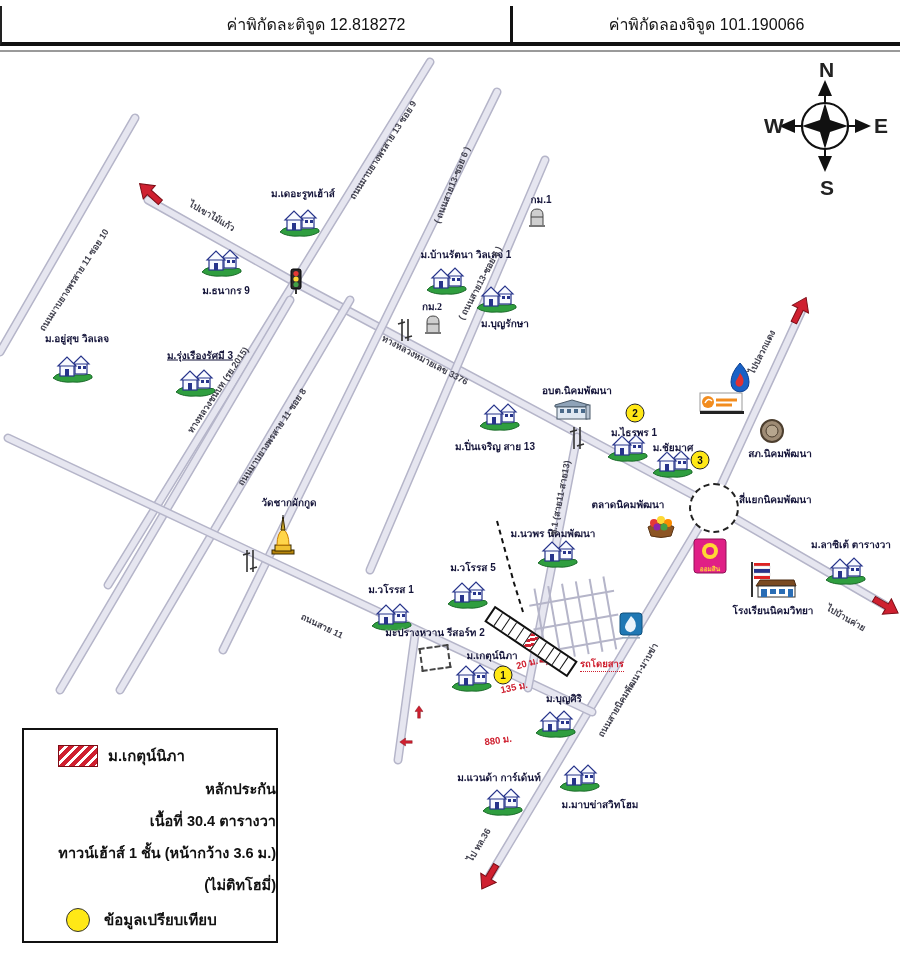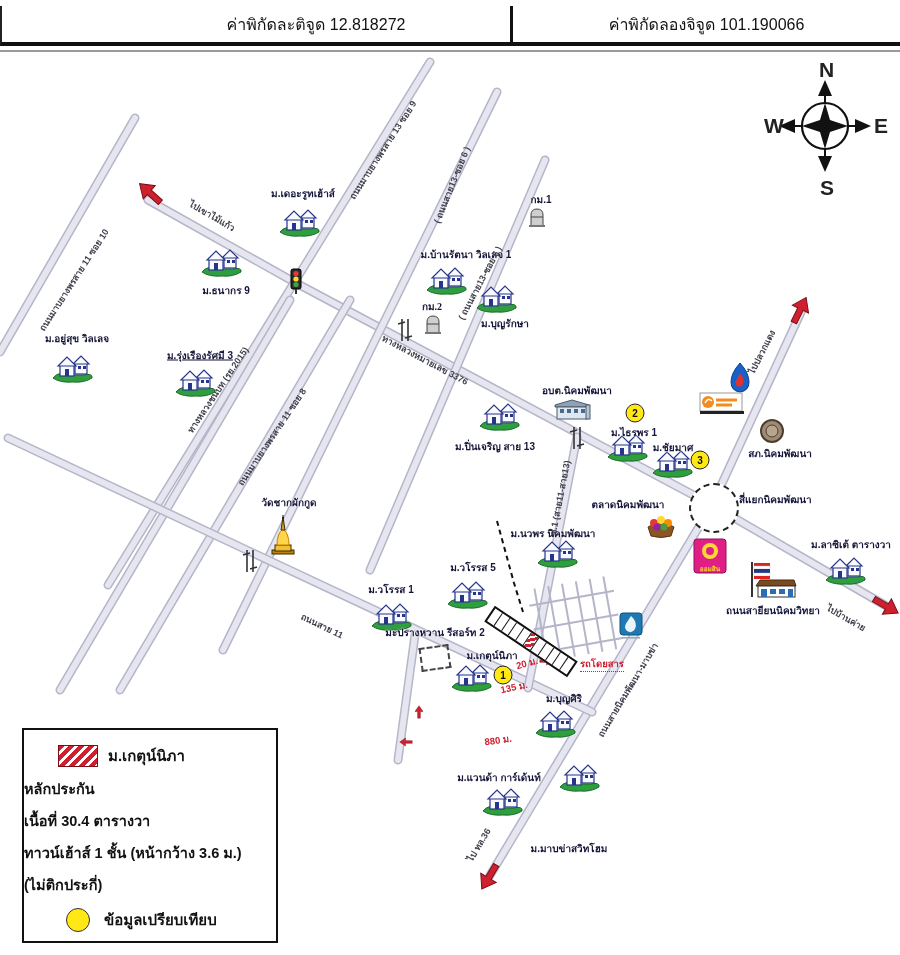--- a/index.html
+++ b/index.html
@@ -48,21 +48,21 @@
   .strip i.subject{background:repeating-linear-gradient(135deg,#cf2030 0 3px,#fff 3px 5px)}
   .town-note{position:absolute;left:580px;top:604px;color:#cf2030;font-size:9.5px;font-weight:bold;
              border-bottom:1.5px dotted #cf2030;white-space:nowrap;z-index:5}
   .vacant{position:absolute;left:420px;top:594px;width:26px;height:20px;border:2px dashed #444;transform:rotate(-8deg)}
   
   .legend{position:absolute;left:22px;top:676px;width:252px;height:211px;border:2.5px solid #111;
           background:#fff;font-weight:bold;color:#111;z-index:6}
   .lg-row1{display:flex;align-items:center;gap:10px;margin:14px 0 0 34px;font-size:15px}
   .lg-swatch{width:38px;height:20px;border:1.5px solid #7c0d16;
              background:repeating-linear-gradient(135deg,#cf2030 0 4px,#fff 4px 7px)}
-  .lg-line{text-align:left;font-size:14.5px;margin-top:9px}
+  .lg-line{text-align:right;font-size:14.5px;margin-top:9px}
   .lg-row7{display:flex;align-items:center;gap:14px;margin:12px 0 0 42px;font-size:15px}
   .lg-circle{width:22px;height:22px;border-radius:50%;background:#ffe816;border:1.5px solid #333}
 </style>
 </head>
 <body>
 
 <div class="hdr">
   <div class="hdr-cell l">ค่าพิกัดละติจูด 12.818272</div>
   <div class="hdr-cell r">ค่าพิกัดลองจิจูด 101.190066</div>
 </div>
@@ -153,21 +153,21 @@
   <div class="vacant"></div>
 
   <div class="legend">
     <div class="lg-row1">
       <span class="lg-swatch"></span>
       <span>ม.เกตุน์นิภา</span>
     </div>
     <div class="lg-line">หลักประกัน</div>
     <div class="lg-line">เนื้อที่ 30.4 ตารางวา</div>
     <div class="lg-line">ทาวน์เฮ้าส์ 1 ชั้น (หน้ากว้าง 3.6 ม.)</div>
-    <div class="lg-line">(ไม่ติกประกี่)</div>
+    <div class="lg-line">(ไม่ติทโฮมี่)</div>
     <div class="lg-row7">
       <span class="lg-circle"></span>
       <span>ข้อมูลเปรียบเทียบ</span>
     </div>
   </div>
 <div class="lm-icon" style="left: 300px; top: 170px;"><svg width="44" height="34" viewBox="0 0 44 34">
         <path d="M2 27 Q8 20 15 24 L33 24 Q42 22 41 27 Q33 32 22 31 Q9 32 2 27Z" fill="#2f9e3f" stroke="#1b6b2a"></path>
         <g stroke="#27348b" stroke-width="1.2" fill="#f8faff">
           <rect x="24" y="12" width="12" height="11"></rect>
           <path d="M22 13 L30 5 L38 13Z"></path>
@@ -370,21 +370,21 @@
         <g stroke="#27348b" stroke-width="1.2" fill="#f8faff">
           <rect x="24" y="12" width="12" height="11"></rect>
           <path d="M22 13 L30 5 L38 13Z"></path>
           <rect x="9" y="14" width="14" height="11"></rect>
           <path d="M7 15 L16 6 L25 15Z"></path>
         </g>
         <rect x="14" y="18" width="4" height="7" fill="#27348b"></rect>
         <rect x="27" y="15" width="3" height="3" fill="#27348b"></rect>
         <rect x="32" y="15" width="3" height="3" fill="#27348b"></rect>
       </svg></div>
-    <div class="lm-label" style="left: 569px; top: 752px; margin-top: 44px;">ม.มาบข่าสวิทโฮม</div>
+    <div class="lm-label" style="left: 600px; top: 752px;">ม.มาบข่าสวิทโฮม</div>
     <div class="lm-icon" style="left: 846px; top: 518px;"><svg width="44" height="34" viewBox="0 0 44 34">
         <path d="M2 27 Q8 20 15 24 L33 24 Q42 22 41 27 Q33 32 22 31 Q9 32 2 27Z" fill="#2f9e3f" stroke="#1b6b2a"></path>
         <g stroke="#27348b" stroke-width="1.2" fill="#f8faff">
           <rect x="24" y="12" width="12" height="11"></rect>
           <path d="M22 13 L30 5 L38 13Z"></path>
           <rect x="9" y="14" width="14" height="11"></rect>
           <path d="M7 15 L16 6 L25 15Z"></path>
         </g>
         <rect x="14" y="18" width="4" height="7" fill="#27348b"></rect>
         <rect x="27" y="15" width="3" height="3" fill="#27348b"></rect>
@@ -406,21 +406,21 @@
         <rect x="8" y="9" width="16" height="4" fill="#27348b"></rect>
         <rect x="8" y="13" width="16" height="3" fill="#fff" stroke="#bbb" stroke-width=".4"></rect>
         <rect x="8" y="16" width="16" height="3" fill="#d22"></rect>
         <path d="M10 26 L14 20 H48 L50 26Z" fill="#7a4a21" stroke="#4a2a11"></path>
         <rect x="12" y="26" width="37" height="11" fill="#fff" stroke="#333"></rect>
         <rect x="15" y="29" width="6" height="8" fill="#2a6db5"></rect>
         <rect x="24" y="29" width="6" height="5" fill="#2a6db5"></rect>
         <rect x="33" y="29" width="6" height="5" fill="#2a6db5"></rect>
         <rect x="42" y="29" width="5" height="8" fill="#2a6db5"></rect>
       </svg></div>
-    <div class="lm-label" style="left: 773px; top: 558px;">ถนนสายียนนิคมวิทยา</div>
+    <div class="lm-label" style="left: 773px; top: 558px;">โรงเรียนนิคมวิทยา</div>
     <div class="lm-icon" style="left: 710px; top: 504px;"><svg width="34" height="36" viewBox="0 0 34 36">
         <rect x="1" y="1" width="32" height="34" rx="3" fill="#e01f86" stroke="#8f1257"></rect>
         <circle cx="17" cy="13" r="8" fill="#ffd734"></circle>
         <circle cx="17" cy="13" r="4" fill="#e01f86"></circle>
       </svg></div>
     <div class="lm-label on-sign" style="left: 710px; top: 517px;">ออมสิน</div>
     <div class="lm-icon" style="left: 572px; top: 358px;"><svg width="40" height="26" viewBox="0 0 40 26">
         <path d="M3 8 L20 3 L37 8 V10 H3Z" fill="#8fa3b8" stroke="#4a5a6a"></path>
         <rect x="5" y="10" width="30" height="12" fill="#dfe8f2" stroke="#4a5a6a"></rect>
         <g fill="#4a6a8a">

